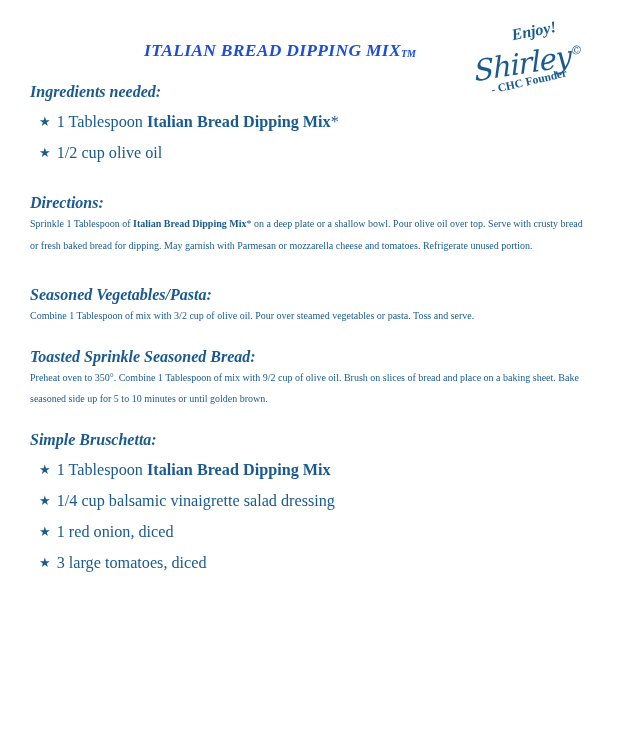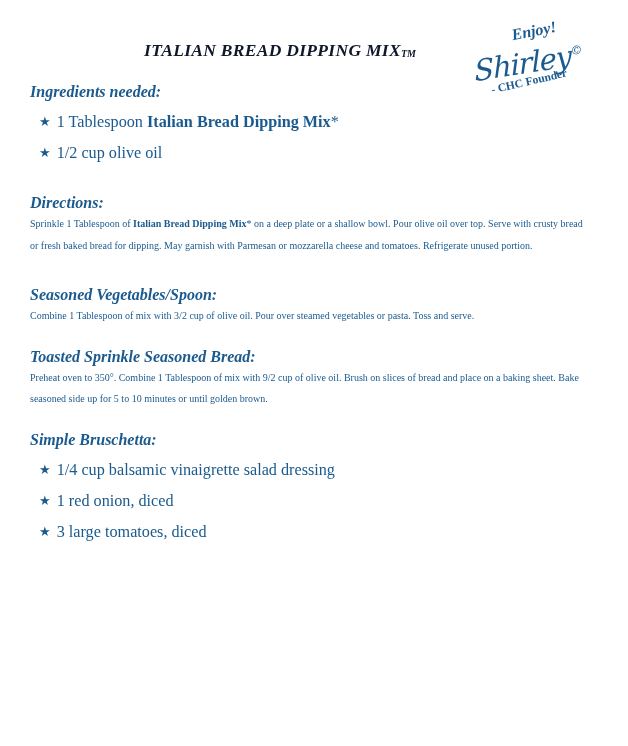--- a/index.html
+++ b/index.html
@@ -27,21 +27,21 @@
     text-align: center;
     padding-top: 14px;
     padding-right: 70px;
   }
   .doc-title {
     display: inline-block;
     font-style: italic;
     font-weight: bold;
     font-size: 17.5px;
     letter-spacing: 0.3px;
-    color: #0f172a;
+    color: #1d4ed8;
     text-align: right;
   }
   .doc-title .tm {
     font-size: 10px;
     font-style: italic;
     font-weight: bold;
     vertical-align: -1px;
     letter-spacing: 0;
   }
   
@@ -159,37 +159,41 @@
       <p class="sec-head">Directions:</p>
       <p class="para"><span>Sprinkle 1 Tablespoon of </span><b>Italian Bread Dipping Mix</b><span>* on a deep plate or a shallow bowl. Pour olive oil over top. Serve with crusty bread or fresh baked bread for dipping. May garnish with Parmesan or mozzarella cheese and tomatoes. Refrigerate unused portion.</span></p>
     </div>
 
     <div class="gap-md"></div>
 
 
     <div class="gap-md"></div>
 
     <div>
-      <p class="sec-head">Seasoned Vegetables/Spoon:</p>
+      <p class="sec-head">Seasoned Vegetables/Pasta:</p>
       <p class="para">Combine 1 Tablespoon of mix with 3/2 cup of olive oil. Pour over steamed vegetables or pasta. Toss and serve.</p>
     </div>
 
     <div class="gap-lg"></div>
 
     <div>
       <p class="sec-head">Toasted Sprinkle Seasoned Bread:</p>
       <p class="para">Preheat oven to 350°. Combine 1 Tablespoon of mix with 9/2 cup of olive oil. Brush on slices of bread and place on a baking sheet. Bake seasoned side up for 5 to 10 minutes or until golden brown.</p>
     </div>
 
     <div class="gap-lg"></div>
 
     <div>
       <p class="sec-head">Simple Bruschetta:</p>
       <p class="line">
         <span class="bullet-star">★</span>
+        <span>1 Tablespoon </span><b>Italian Bread Dipping Mix</b>
+      </p>
+      <p class="line">
+        <span class="bullet-star">★</span>
         <span>1/4 cup balsamic vinaigrette salad dressing</span>
       </p>
       <p class="line">
         <span class="bullet-star">★</span>
         <span>1 red onion, diced</span>
       </p>
       <p class="line">
         <span class="bullet-star">★</span>
         <span>3 large tomatoes, diced</span>
       </p>

